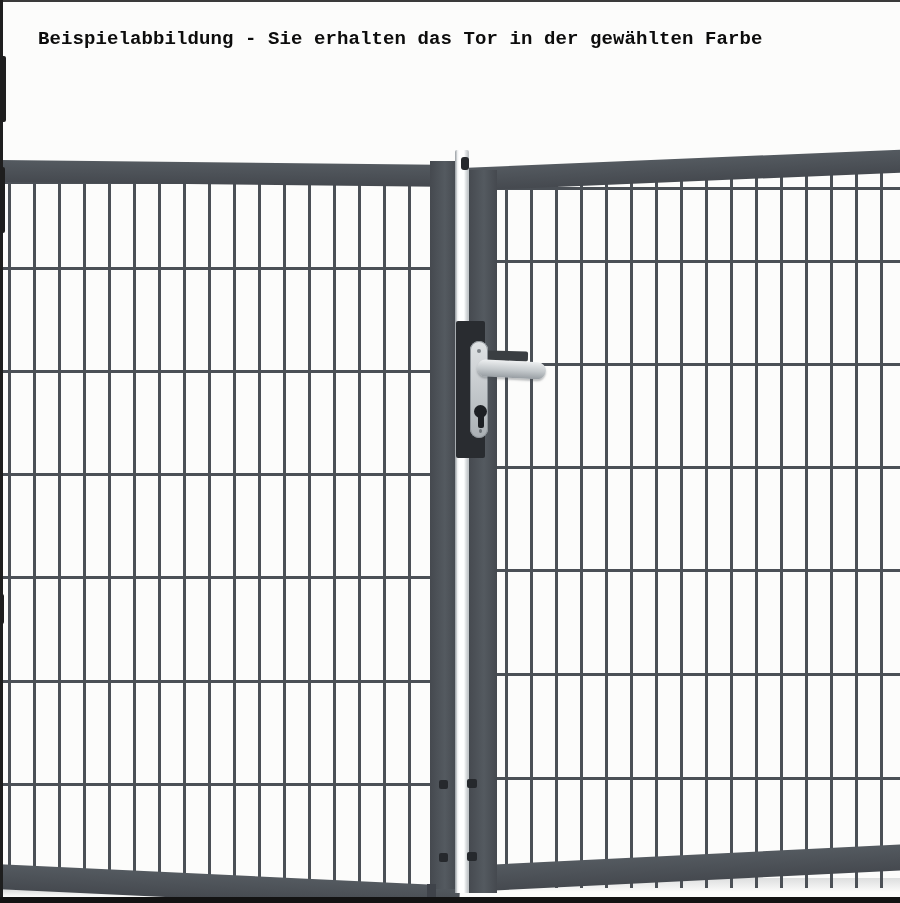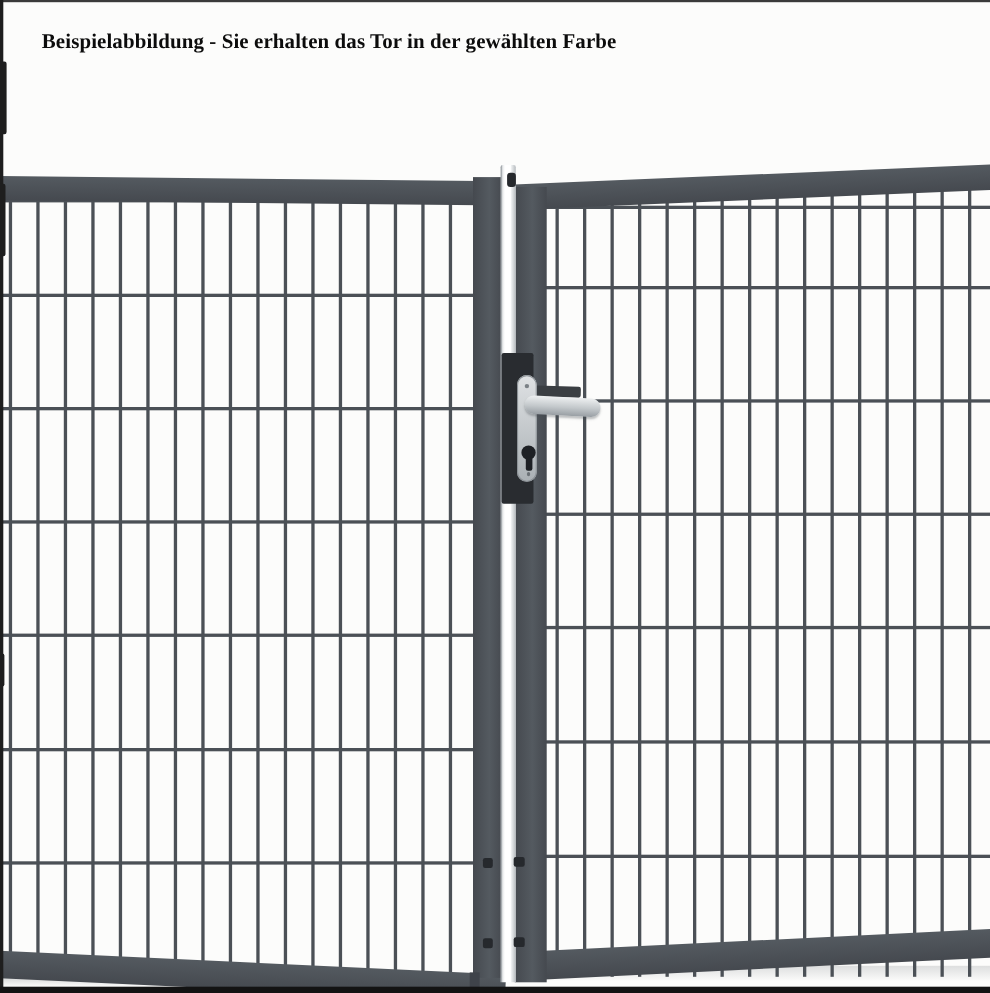--- a/index.html
+++ b/index.html
@@ -1,20 +1,20 @@
 <!DOCTYPE html>
 <html lang="de"><head>
 <meta charset="utf-8">
 <title>Beispielabbildung</title>
 <style>
   html,body{margin:0;padding:0;background:#fff;}
   .page{
     position:relative;width:900px;height:903px;overflow:hidden;
     background:var(--bg,#fcfcfb);
-    font-family:Liberation Serif, serif;
+    font-family:Liberation Mono, monospace;
   }
   
   .edge-top{position:absolute;left:0;top:0;width:900px;height:2px;background:var(--edge,#3a3a3a);z-index:12;}
   .edge-left{position:absolute;left:0;top:0;width:3px;height:901px;background:var(--edge-dark,#222);z-index:12;}
   .edge-blob{position:absolute;left:0;background:var(--edge-dark,#161616);z-index:13;border-radius:0 2px 2px 0;}
   .blob-a{top:56px;width:6px;height:66px;}
   .blob-b{top:167px;width:5px;height:66px;}
   .blob-c{top:594px;width:4px;height:30px;}
   .ground-band{position:absolute;left:0;top:897px;width:900px;height:6px;background:var(--ground,#131313);z-index:12;}
 

